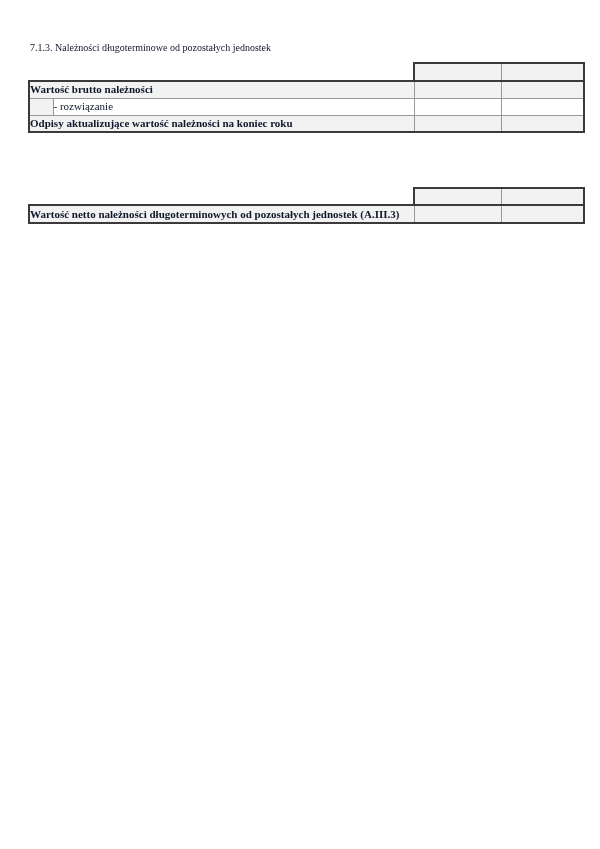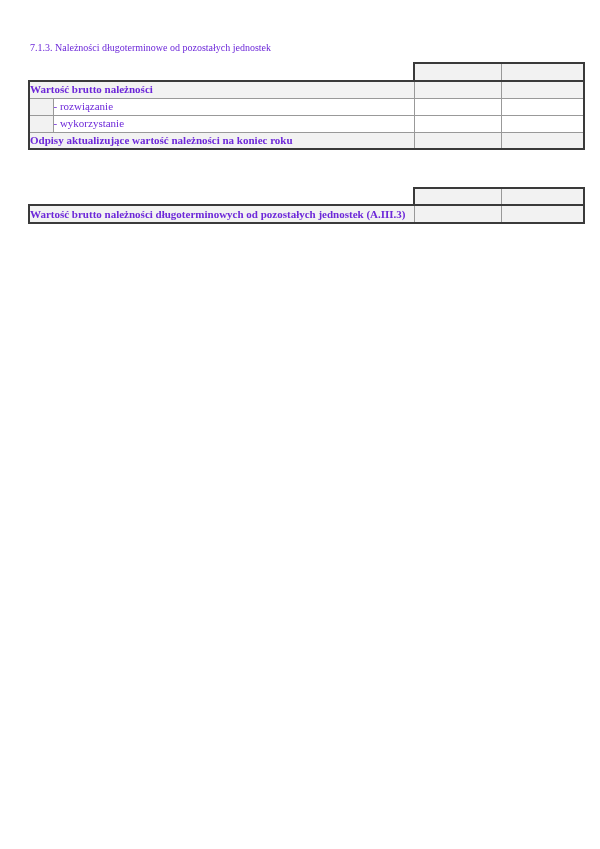--- a/index.html
+++ b/index.html
@@ -1,18 +1,18 @@
 <!DOCTYPE html>
 <html><head>
 <meta charset="utf-8">
 <style>
   html,body{margin:0;padding:0;background:#ffffff;}
   .page{
     position:relative;width:600px;height:849px;background:#ffffff;
-    font-family:"Liberation Serif","DejaVu Serif",serif;color:#6d28d9;overflow:hidden;
+    font-family:"Liberation Serif","DejaVu Serif",serif;color:#0f172a;overflow:hidden;
   }
   .doc-title{position:absolute;left:30px;top:42px;font-size:10px;line-height:12px;}
   table.form{position:absolute;left:28px;border-collapse:collapse;table-layout:fixed;}
   #table1{top:62px;}
   #table2{top:187px;}
   col.c-indent{width:24px;}
   col.c-label{width:361px;}
   col.c-val1{width:87px;}
   col.c-val2{width:83px;}
   td{padding:0;font-size:11px;vertical-align:middle;overflow:hidden;white-space:nowrap;line-height:1;}
@@ -56,26 +56,20 @@
       </tr>
 
 
       <tr class="h17">
         <td class="cell shaded bl"></td>
         <td class="cell lbl">- rozwiązanie</td>
         <td class="cell"></td>
         <td class="cell br"></td>
       </tr>
 
-      <tr class="h17">
-        <td class="cell shaded bl"></td>
-        <td class="cell lbl">- wykorzystanie</td>
-        <td class="cell"></td>
-        <td class="cell br"></td>
-      </tr>
 
 
       <tr class="h17">
         <td class="cell lbl b shaded bl bb" colspan="2">Odpisy aktualizujące wartość należności na koniec roku</td>
         <td class="cell shaded bb"></td>
         <td class="cell shaded bb br"></td>
       </tr>
     </tbody>
   </table>
 
@@ -87,20 +81,20 @@
         <col class="c-val2">
     </colgroup>
     <tbody>
       <tr class="h17">
         <td class="spacer" colspan="2"></td>
         <td class="cell shaded bt bl"></td>
         <td class="cell shaded bt br"></td>
       </tr>
 
       <tr class="h18">
-        <td class="cell lbl b shaded bl bt bb" colspan="2">Wartość brutto należności długoterminowych od pozostałych jednostek (A.III.3)</td>
+        <td class="cell lbl b shaded bl bt bb" colspan="2">Wartość netto należności długoterminowych od pozostałych jednostek (A.III.3)</td>
         <td class="cell shaded bt bb"></td>
         <td class="cell shaded bt bb br"></td>
       </tr>
     </tbody>
   </table>
 
 </div>
 
 </body></html>

